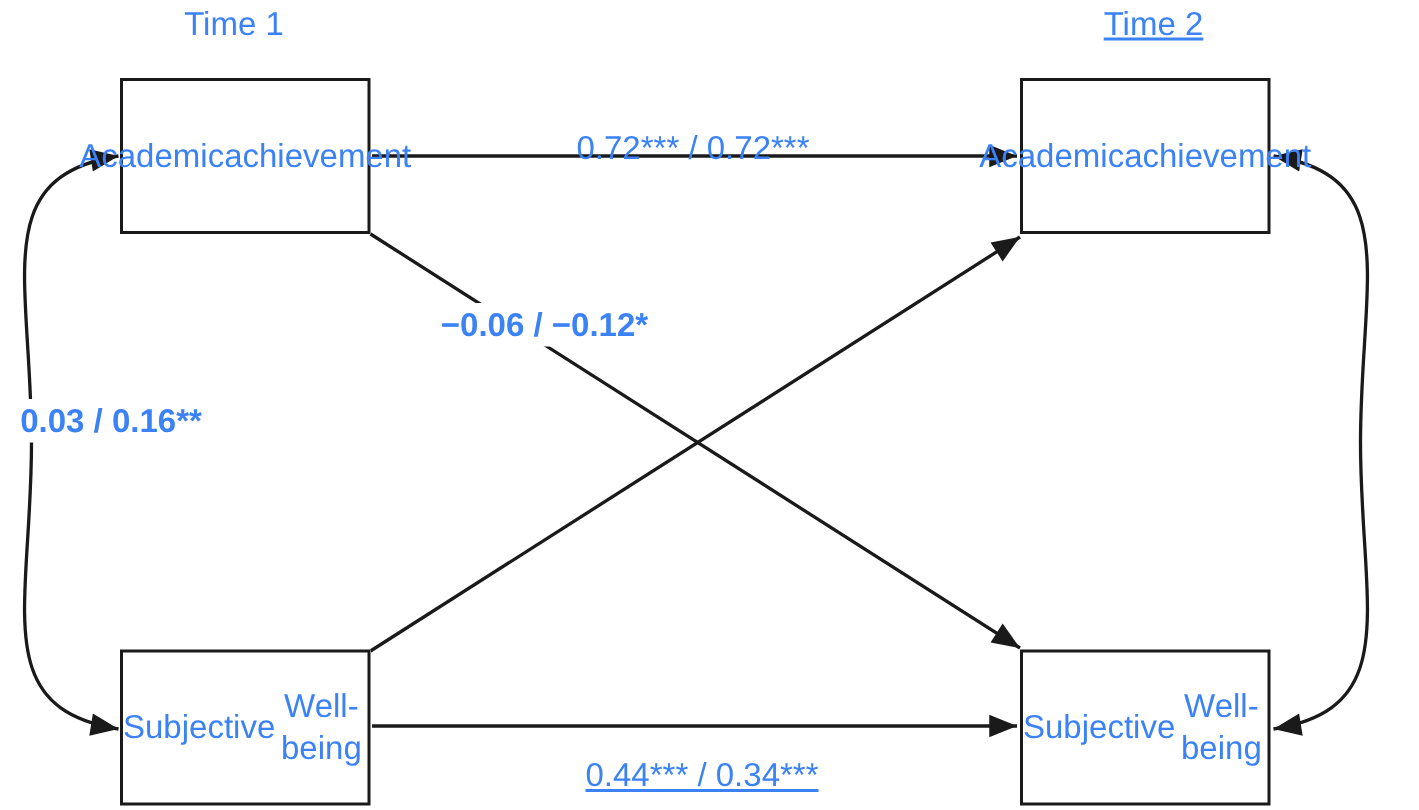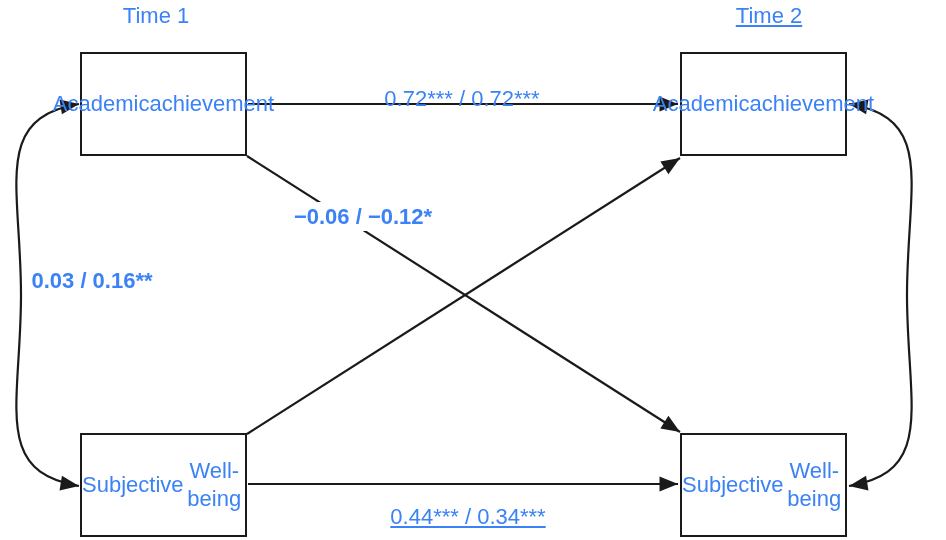--- a/index.html
+++ b/index.html
@@ -53,21 +53,21 @@
     background: #ffffff;
     padding: 1px 7px;
     font-weight: bold;
   }
   .lbl-time1 { left: 156px; top: 2px;   }
   .lbl-time2 { left: 769px; top: 2px; text-decoration: underline;   }
   .lbl-072   { left: 462px; top: 85px;  }
   .lbl-044   { left: 468px; top: 503px; text-decoration: underline; }
   .lbl-n006  { left: 363px; top: 202px; }
   .lbl-n004  { left: 358px; top: 346px; }
-  .lbl-003   { left: 74px;  top: 266px; margin-left: 18px; }
+  .lbl-003   { left: 74px;  top: 266px; }
   .lbl-006   { left: 884px; top: 267px; }
 </style>
 </head>
 <body>
 
 <div class="stage">
 
   <svg class="arrow-layer" viewBox="0 0 946 540" xmlns="http://www.w3.org/2000/svg">
     <defs>
       <marker id="arr" markerUnits="userSpaceOnUse" markerWidth="22" markerHeight="18" refX="20" refY="9" orient="auto-start-reverse">

